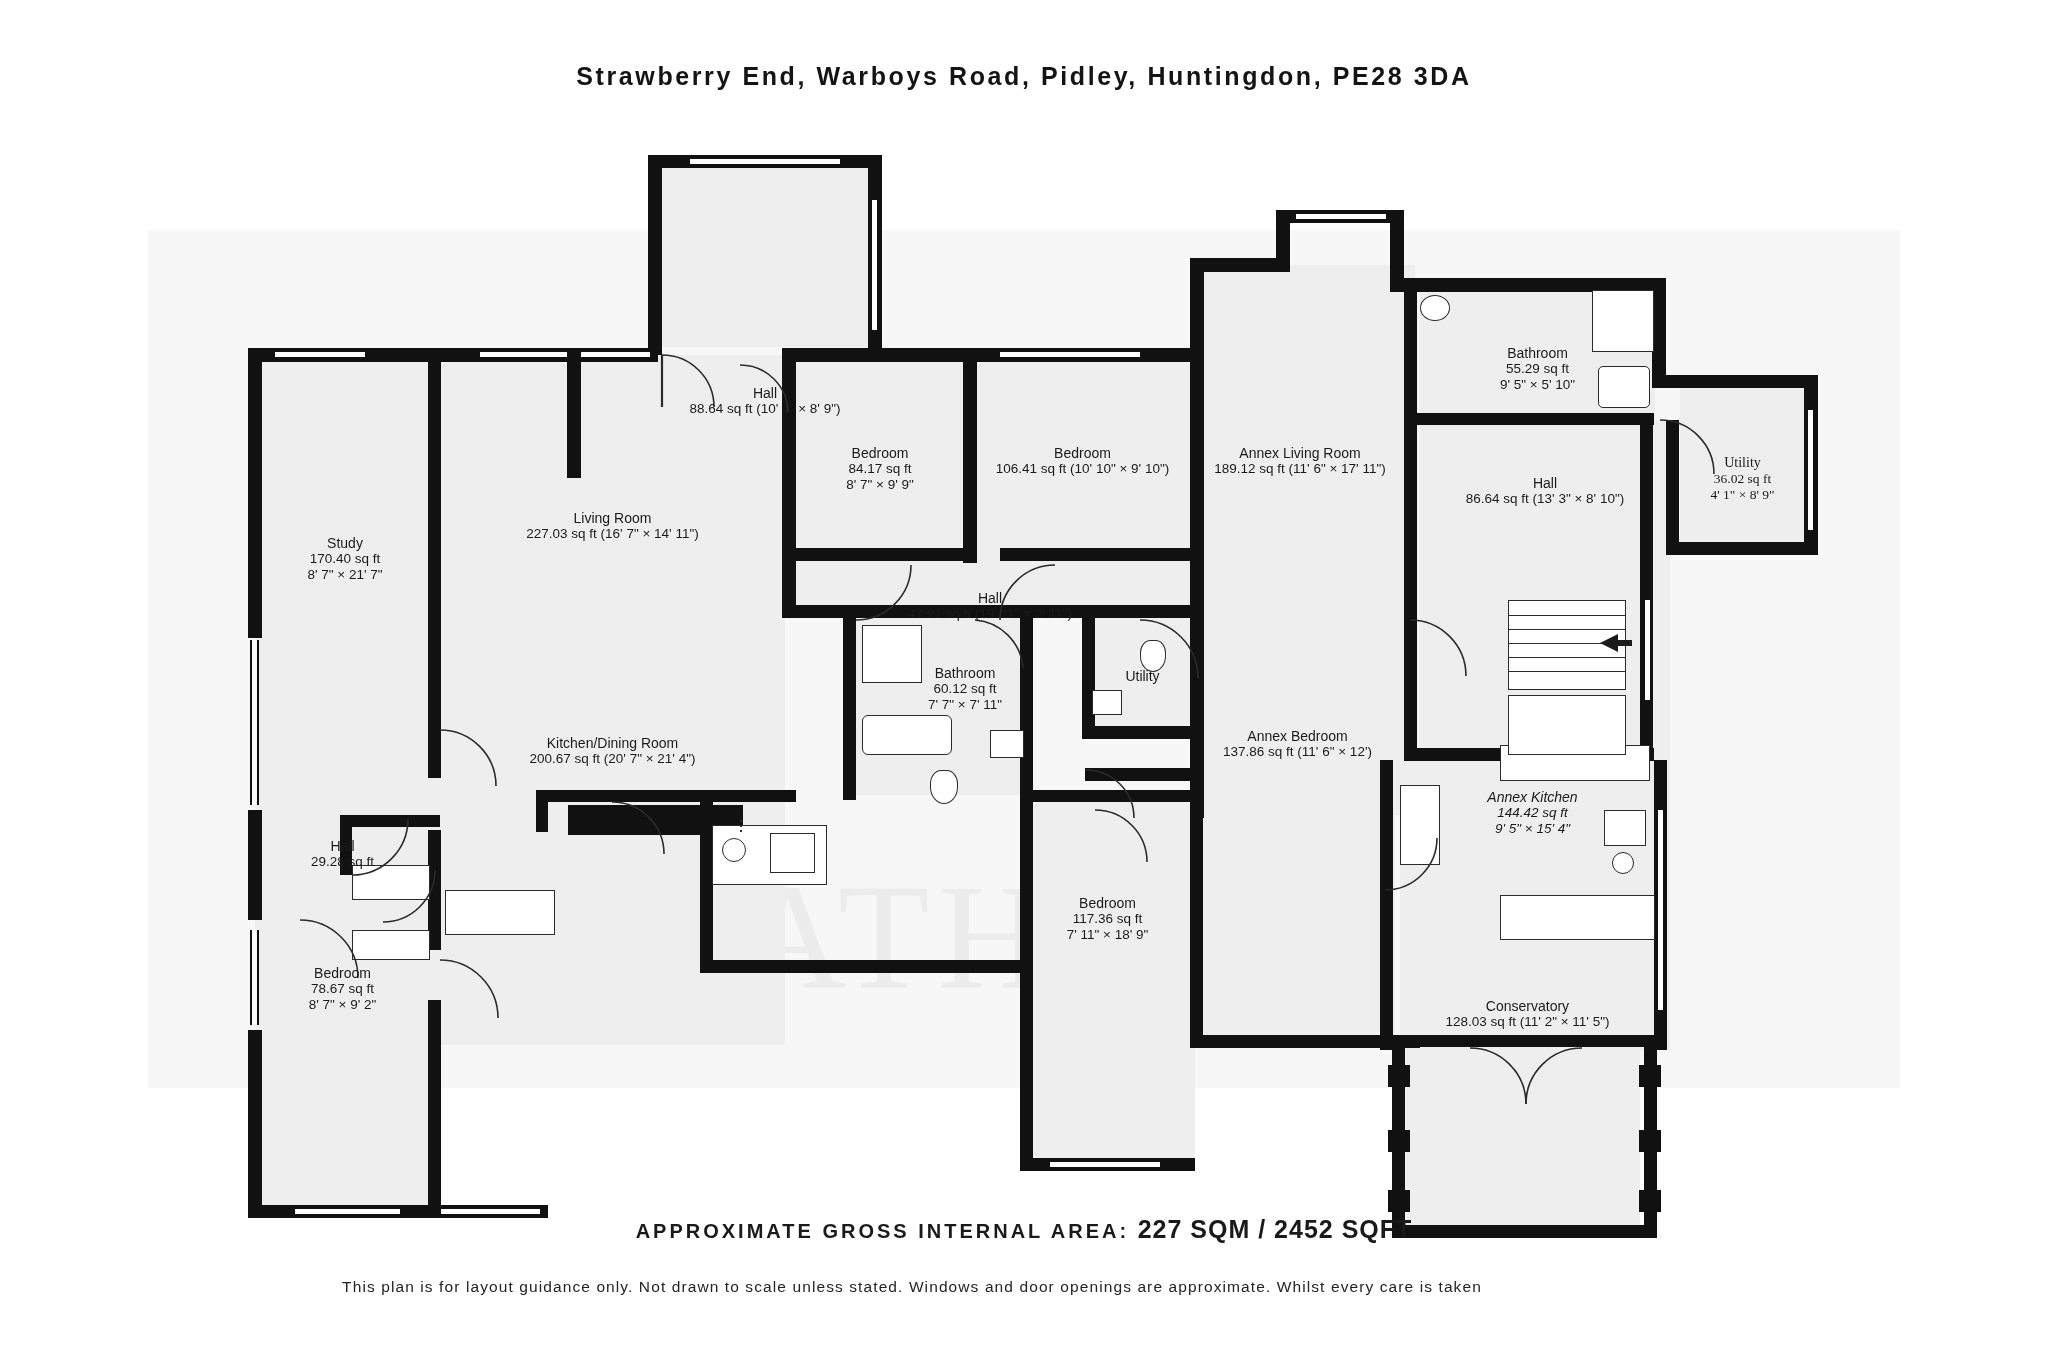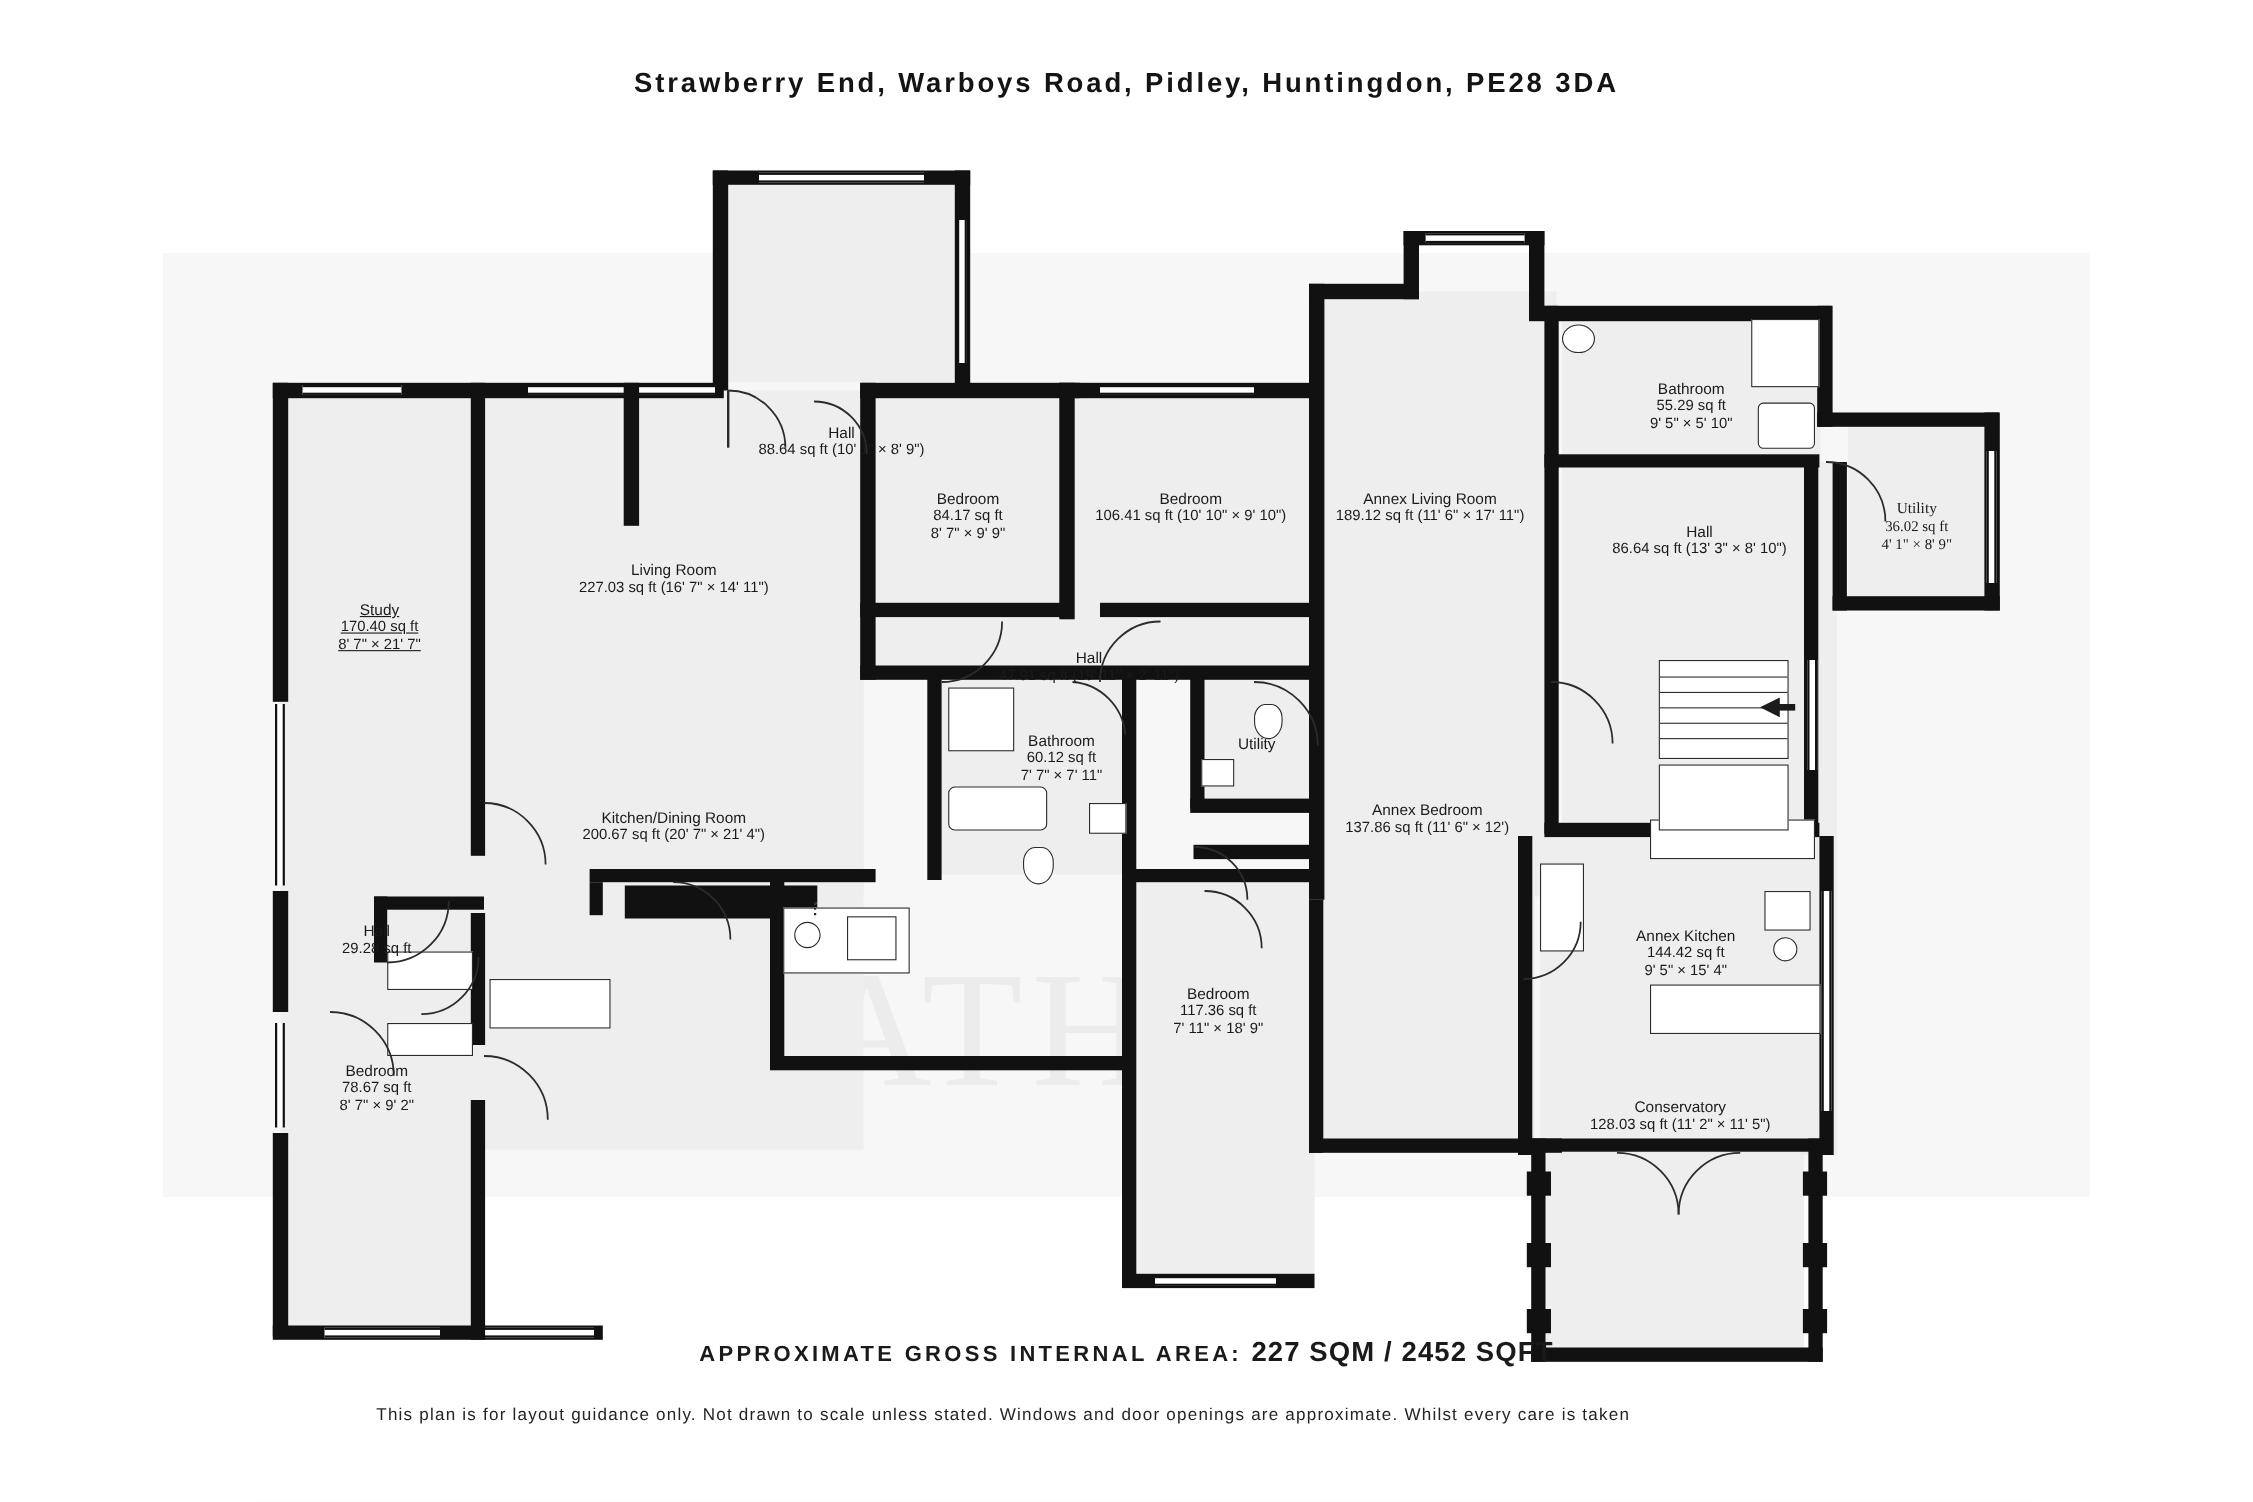--- a/index.html
+++ b/index.html
@@ -334,21 +334,21 @@
     <div>55.29 sq ft</div>
     <div>9' 5" × 5' 10"</div>
   </div>
 
   <div class="lbl" style="left:1680px;top:285px;width:125px;font-family:Liberation Serif, serif;">
     <div class="nm">Utility</div>
     <div>36.02 sq ft</div>
     <div>4' 1" × 8' 9"</div>
   </div>
 
-  <div class="lbl" style="left:250px;top:376px;width:190px;text-decoration:underline;">
+  <div class="lbl" style="left:250px;top:365px;width:190px;">
     <div class="nm">Study</div>
     <div>170.40 sq ft</div>
     <div>8' 7" × 21' 7"</div>
   </div>
 
   <div class="lbl" style="left:440px;top:340px;width:345px;">
     <div class="nm">Living Room</div>
     <div><span>227.03 sq ft</span> <span>(16' 7" × 14' 11")</span></div>
   </div>
 
@@ -391,21 +391,21 @@
   <div class="lbl" style="left:1190px;top:558px;width:215px;">
     <div class="nm">Annex Bedroom</div>
     <div><span>137.86 sq ft</span> <span>(11' 6" × 12')</span></div>
   </div>
 
   <div class="lbl" style="left:440px;top:565px;width:345px;">
     <div class="nm">Kitchen/Dining Room</div>
     <div><span>200.67 sq ft</span> <span>(20' 7" × 21' 4")</span></div>
   </div>
 
-  <div class="lbl" style="left:1400px;top:672px;width:265px;">
+  <div class="lbl" style="left:1400px;top:619px;width:265px;font-style:italic;">
     <div class="nm">Annex Kitchen</div>
     <div>144.42 sq ft</div>
     <div>9' 5" × 15' 4"</div>
   </div>
 
   <div class="lbl" style="left:250px;top:668px;width:185px;">
     <div class="nm">Hall</div>
     <div>29.28 sq ft</div>
   </div>
 

